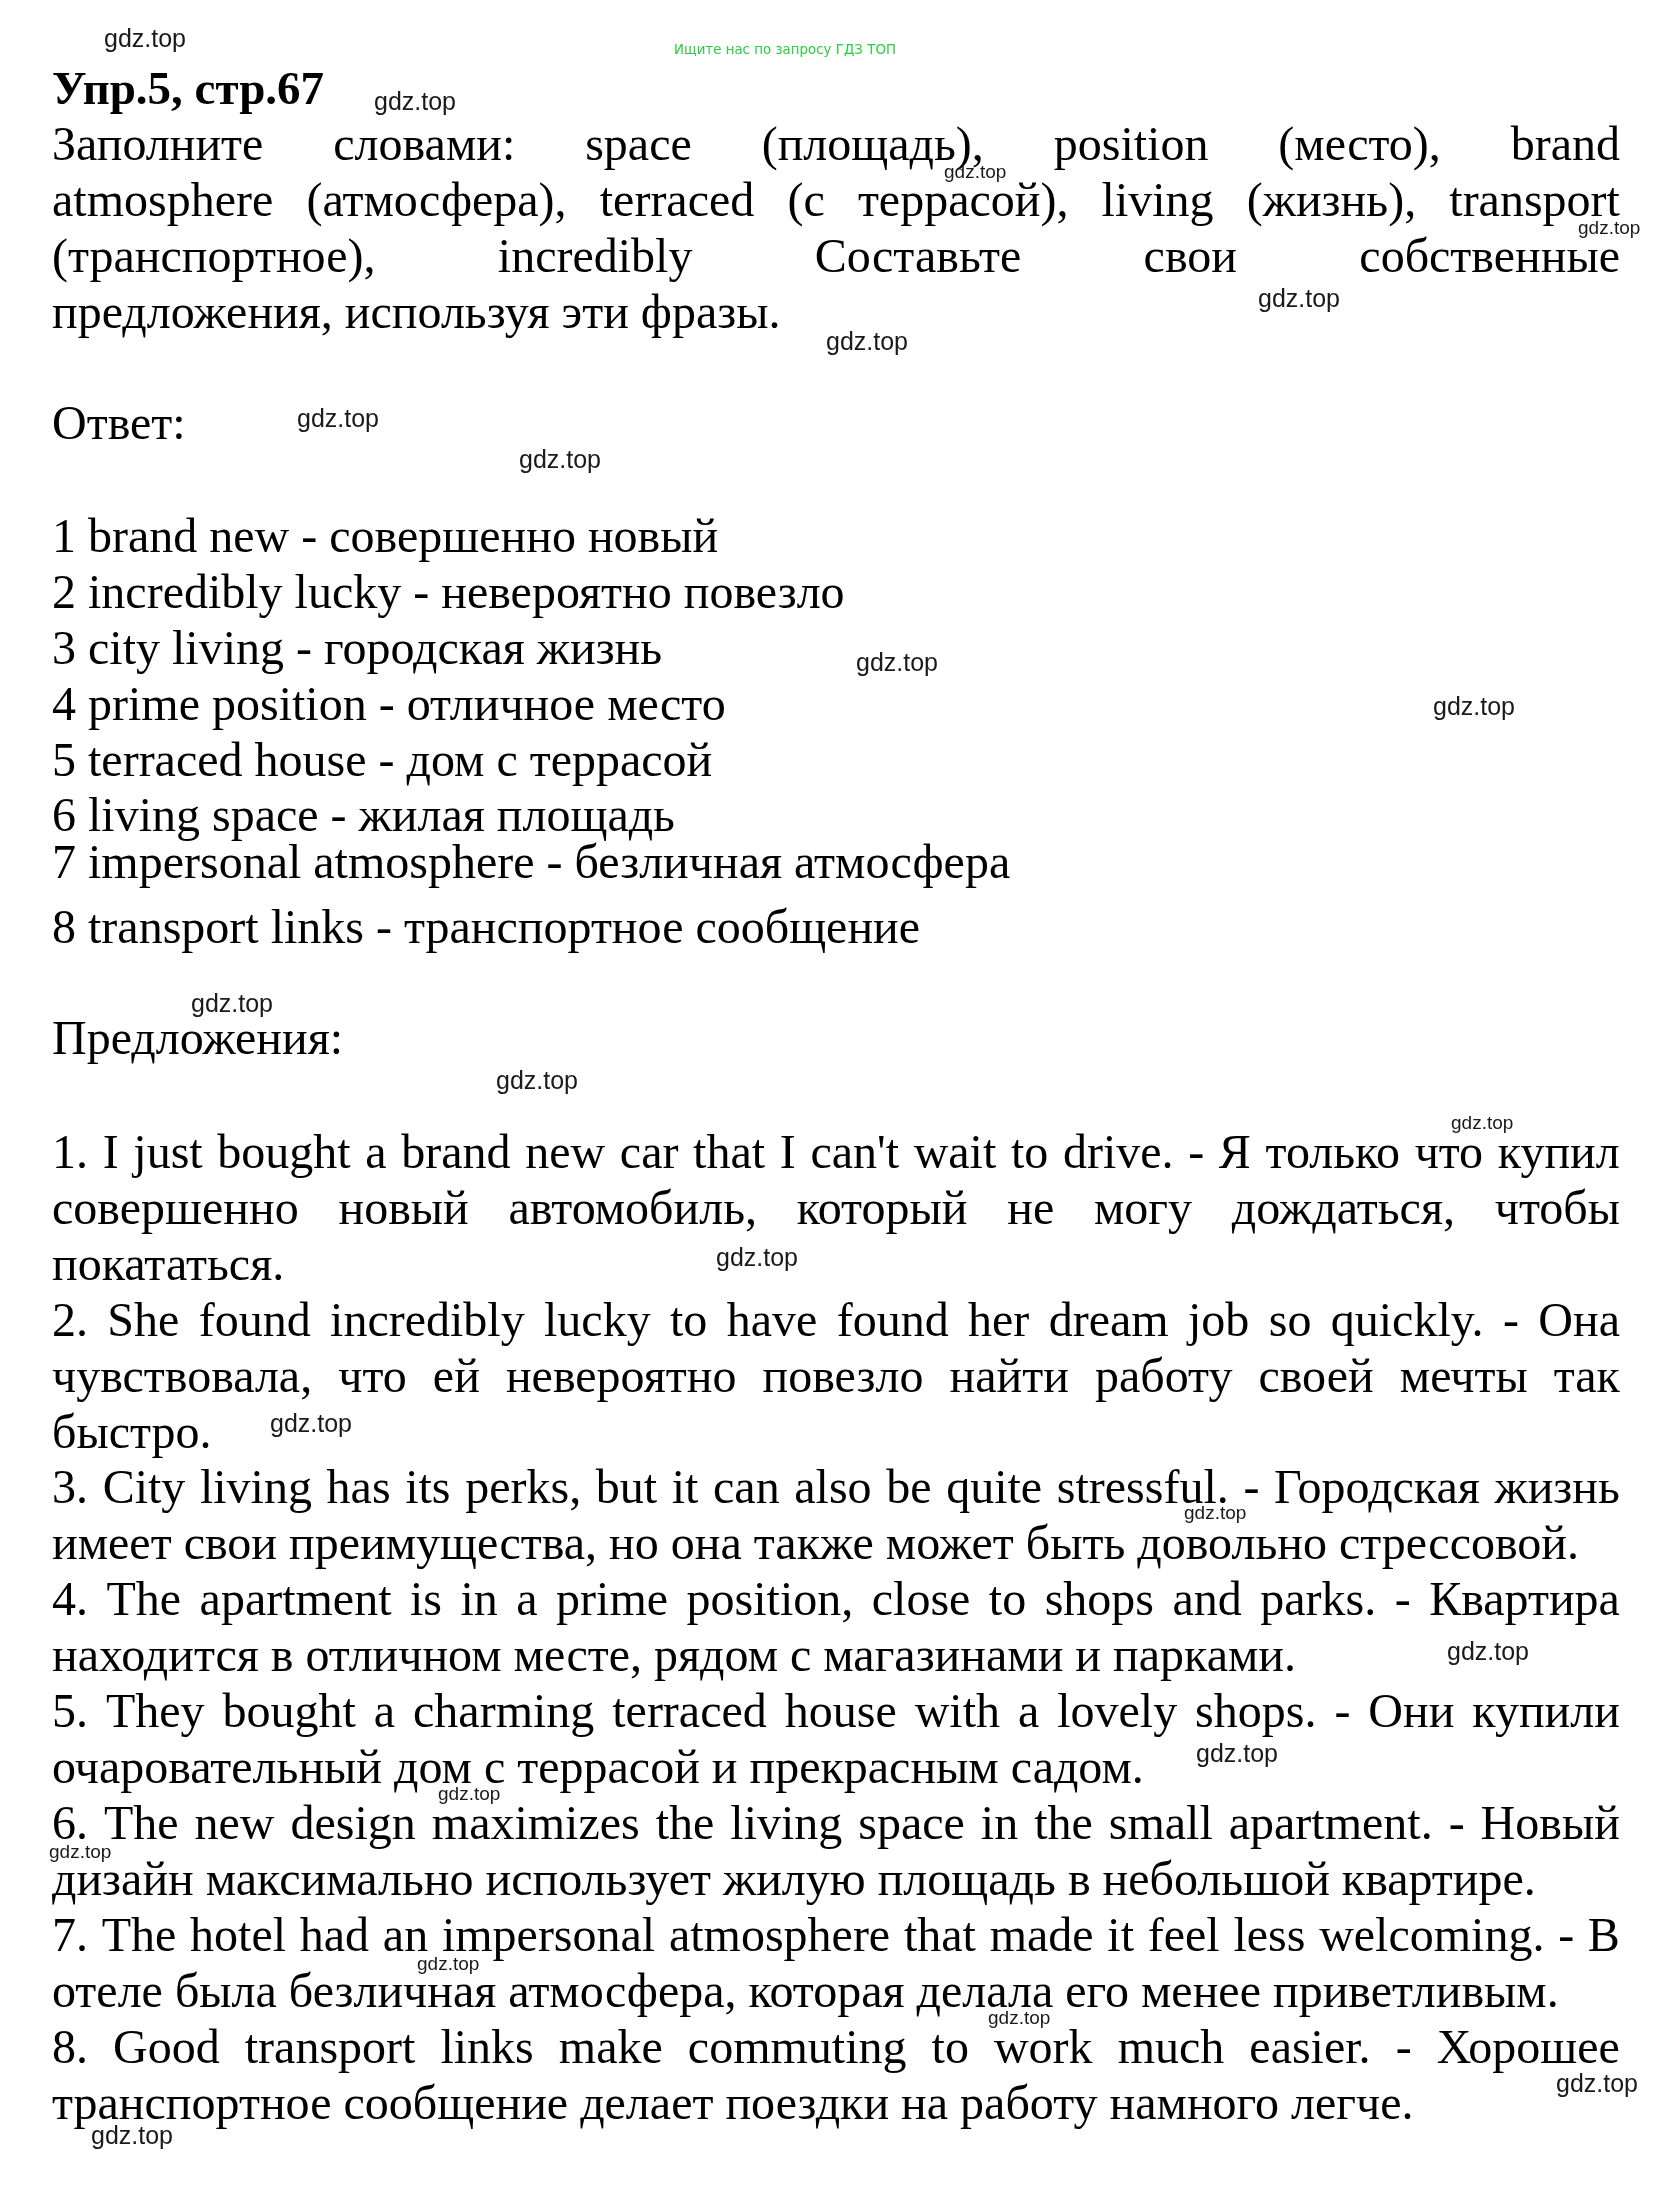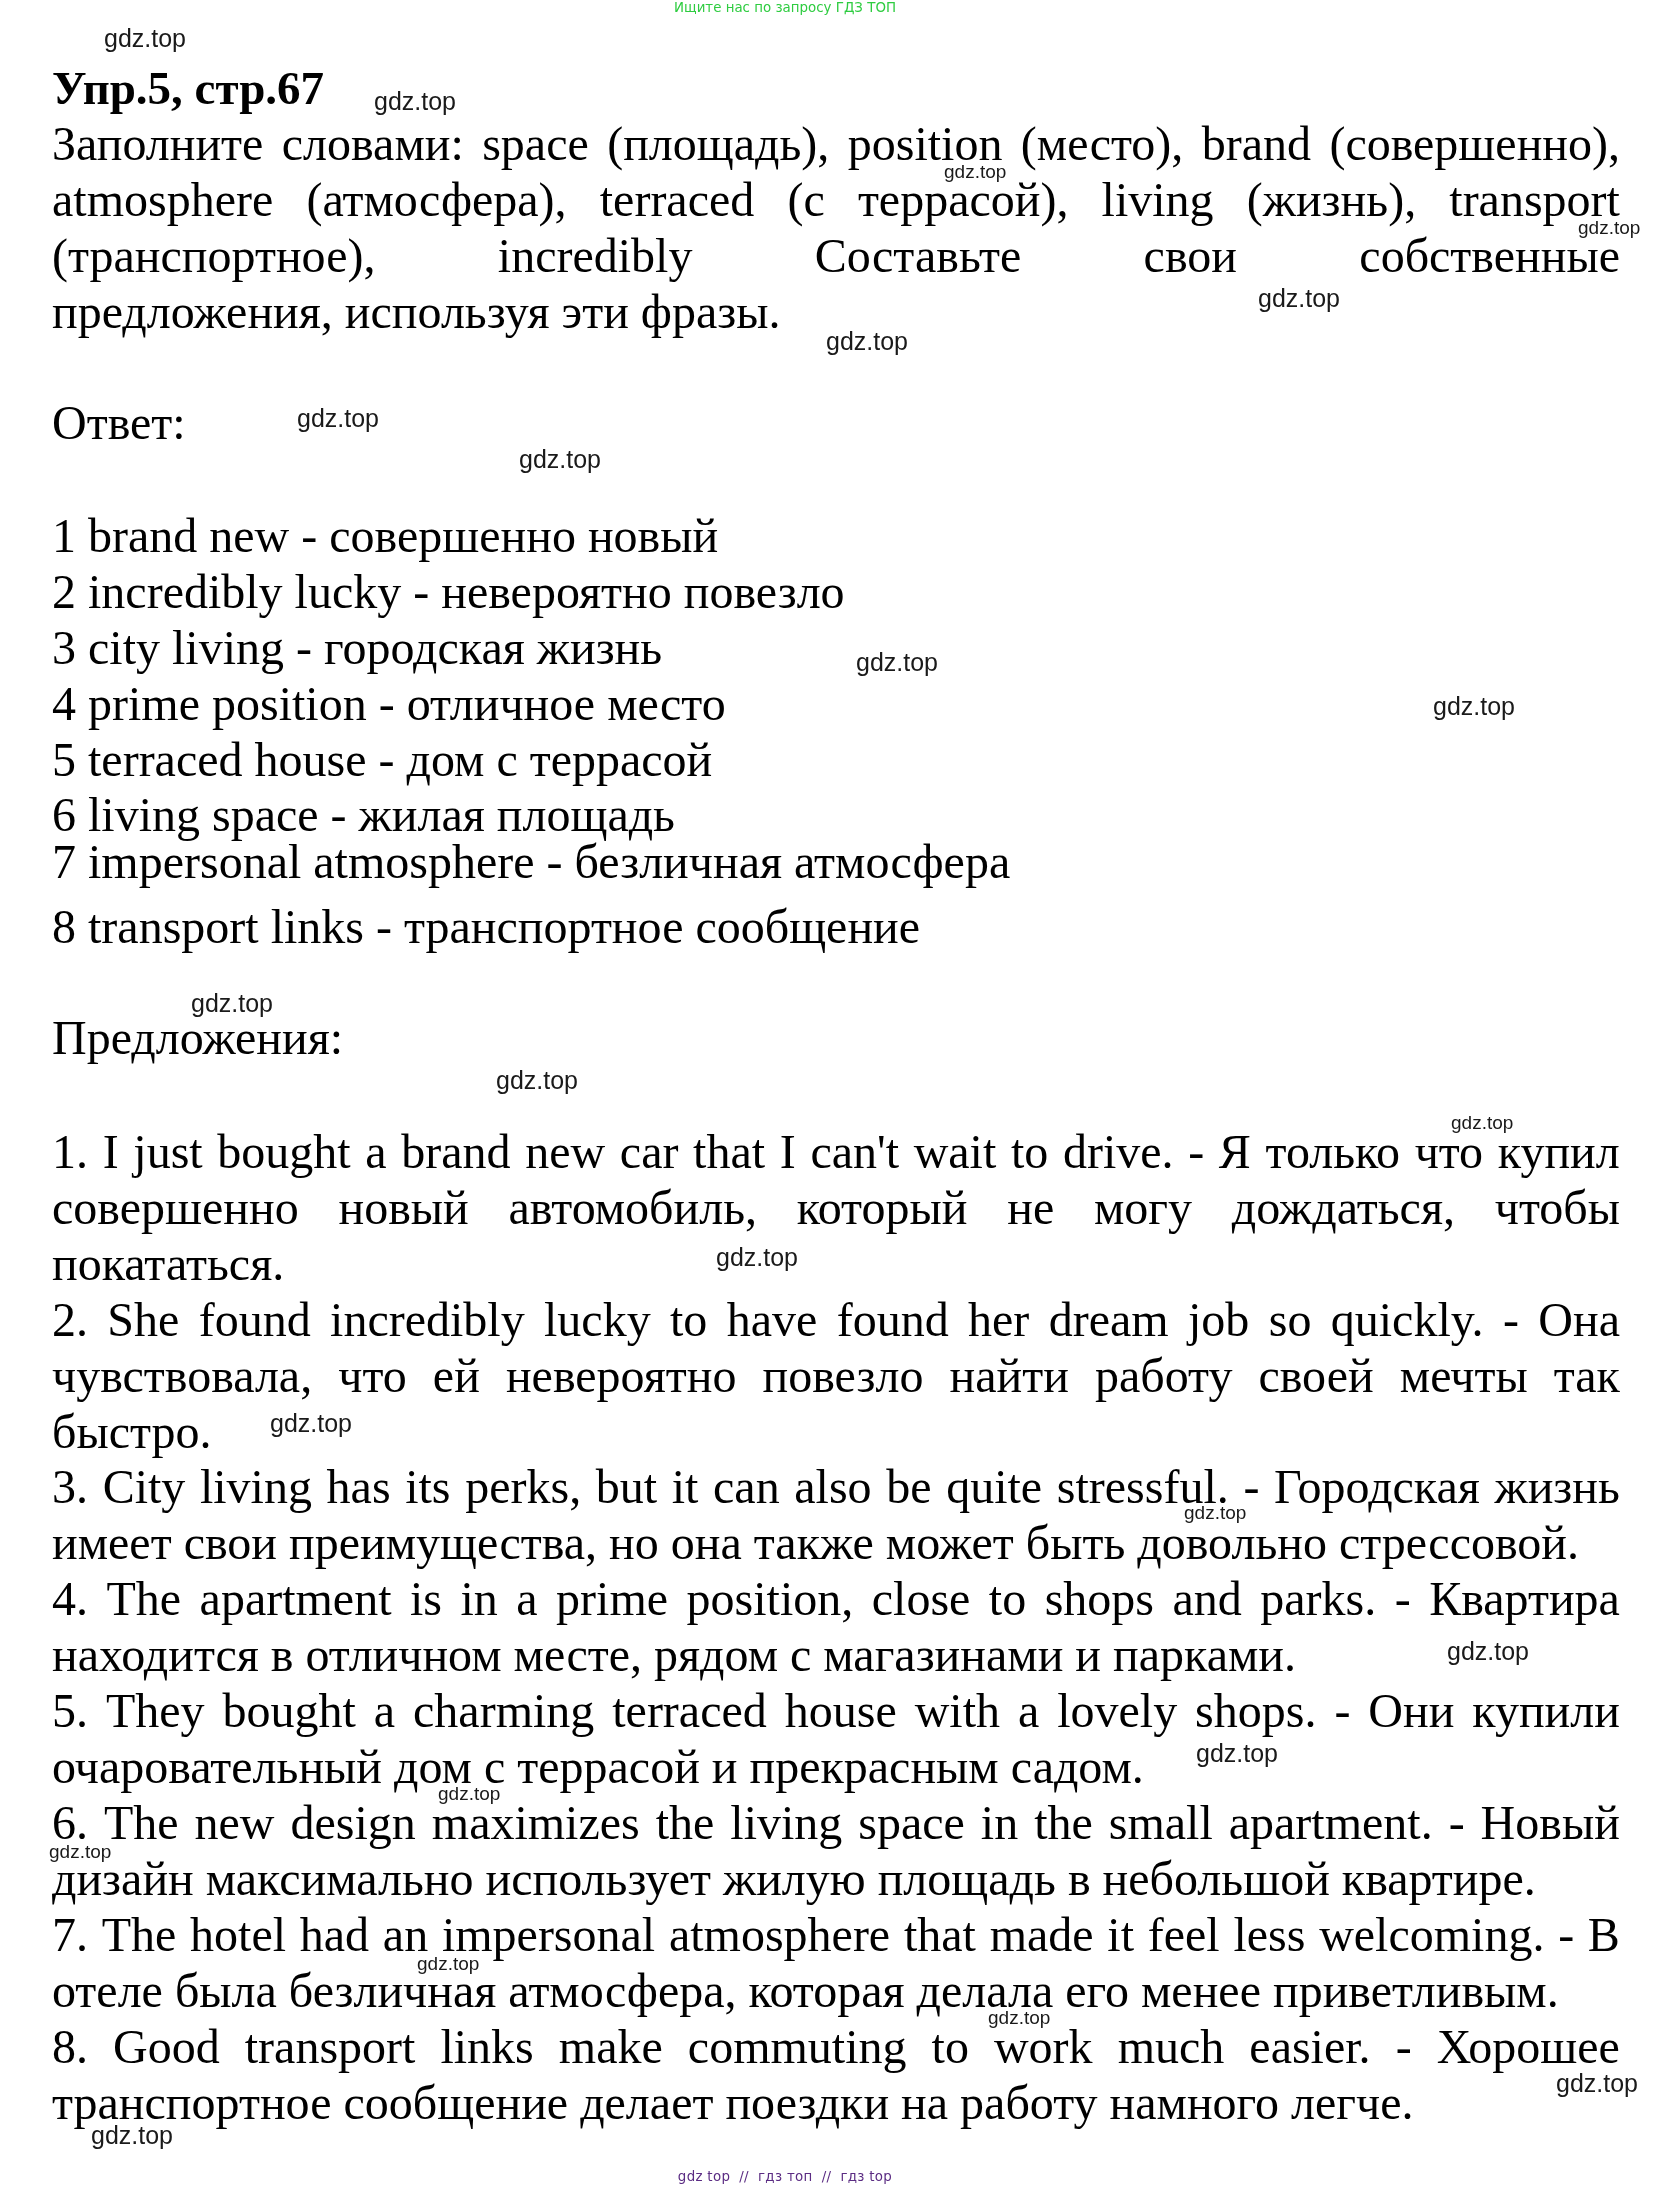--- a/index.html
+++ b/index.html
@@ -1,19 +1,19 @@
 <!DOCTYPE html>
 <html style="font-size:13.4px"><head>
 <meta charset="utf-8">
 <style>
   html, body { margin: 0; padding: 0; background: #ffffff; }
   body { width: 1678px; height: 2194px; position: relative; overflow: hidden; }
   .top-banner, .bottom-banner {
     position: absolute; left: 0; width: 1570px; text-align: center;
-    font-family: "DejaVu Sans", "Liberation Sans", sans-serif; font-size: 13.4px; line-height: 16.7px;
+    font-family: "DejaVu Sans", "Liberation Sans", sans-serif; font-size: 13.4px; line-height: 16.7px; margin-top: 42px;
   }
   .top-banner { top: 0px; }
   .bottom-banner { top: 2169px; letter-spacing: 0.3px; }
   .line {
     position: absolute; left: 52px; width: 1568px; height: 56px;
     font-family: "Liberation Serif", "DejaVu Serif", serif;
     font-size: 48px; line-height: 56px; color: #000; white-space: nowrap;
   }
   .line.just { display: flex; justify-content: space-between; }
   .line.just span { display: inline-block; }
@@ -38,21 +38,20 @@
 
 <div>
   <div class="line just" style="top:116px">
       <span>Заполните</span>
       <span>словами:</span>
       <span>space</span>
       <span>(площадь),</span>
       <span>position</span>
       <span>(место),</span>
       <span>brand</span>
-      <span>(совершенно),</span>
     </div>
   <div class="line just" style="top:172px">
       <span>atmosphere</span>
       <span>(атмосфера),</span>
       <span>terraced</span>
       <span>(с</span>
       <span>террасой),</span>
       <span>living</span>
       <span>(жизнь),</span>
       <span>transport</span>

